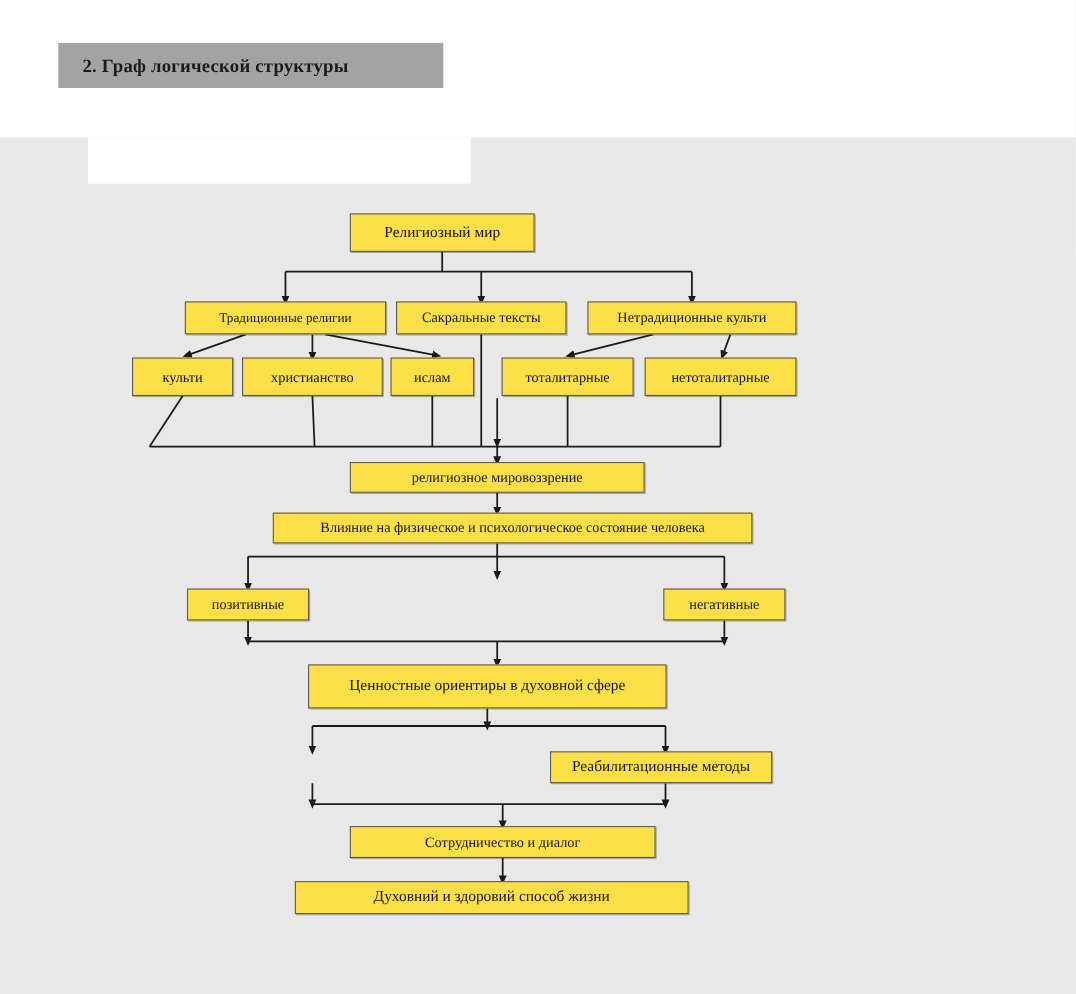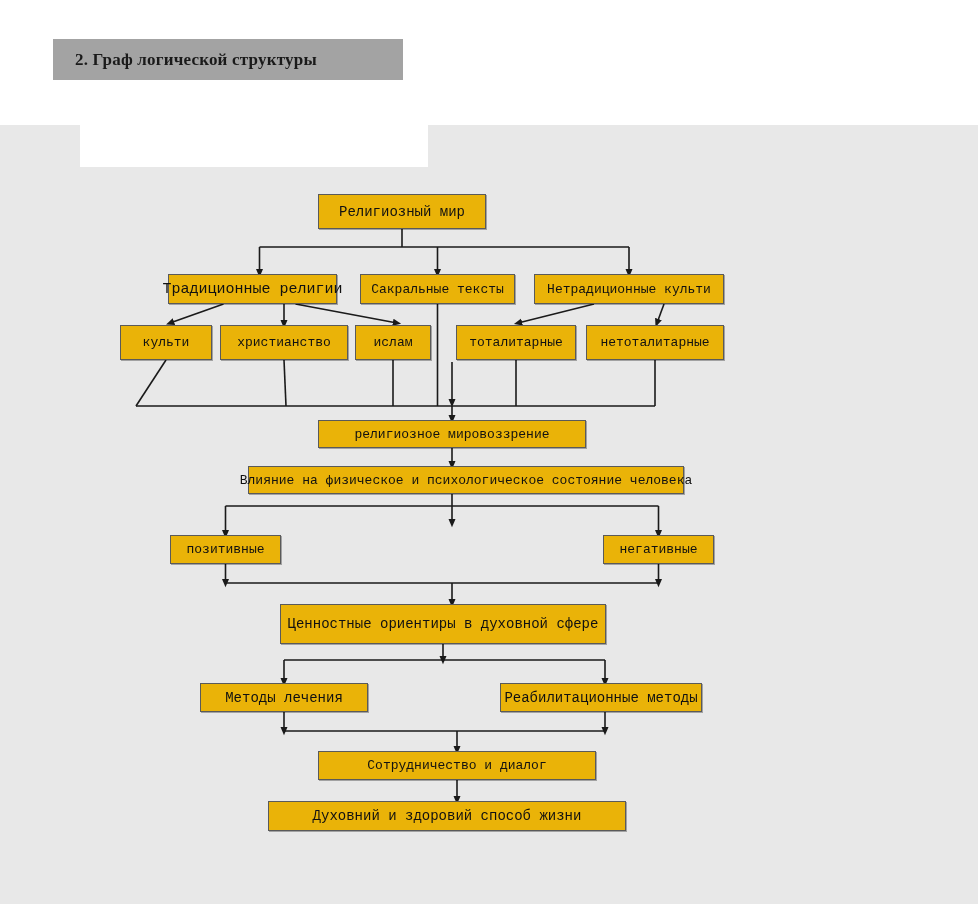--- a/index.html
+++ b/index.html
@@ -29,26 +29,26 @@
   }
   .white-patch{
     position:absolute;left:80px;top:125px;width:348px;height:42px;
     background:#ffffff;
   }
 
   
   #diagram{position:absolute;left:0;top:0;width:978px;height:904px;}
   .node{
     position:absolute;
-    background:#eab308;
+    background:#fde047;
     border:1px solid #5a5a5a;
     box-shadow:1px 1px 0 rgba(0,0,0,.30);
     display:flex;align-items:center;justify-content:center;
     box-sizing:border-box;
-    font-family:Liberation Mono, monospace;
+    font-family:Liberation Serif, serif;
     color:#111111;
     white-space:nowrap;
     z-index:3;
   }
   .edges{position:absolute;left:0;top:0;width:978px;height:904px;z-index:2;pointer-events:none;}
 </style>
 </head>
 <body>
 
 <div id="root">
@@ -105,21 +105,21 @@
         <path d="M284,731 L605,731"></path>
         <path d="M457,731 L457,750" marker-end="url(#arrow)"></path>
         <path d="M457,780 L457,800" marker-end="url(#arrow)"></path>
       </g>
   </svg>
 
   <div id="diagram">
       <div class="node" style="left: 318px; top: 194px; width: 168px; height: 35px; font-size: 14px;">
         <span>Религиозный мир</span>
       </div>
-      <div class="node" style="left: 168px; top: 274px; width: 169px; height: 30px; font-size: 15px;">
+      <div class="node" style="left: 168px; top: 274px; width: 183px; height: 30px; font-size: 12px;">
         <span>Традиционные религии</span>
       </div>
       <div class="node" style="left: 534px; top: 274px; width: 190px; height: 30px; font-size: 13px;">
         <span>Нетрадиционные культи</span>
       </div>
       <div class="node" style="left: 360px; top: 274px; width: 155px; height: 30px; font-size: 13px;">
         <span>Сакральные  тексты</span>
       </div>
       <div class="node" style="left: 120px; top: 325px; width: 92px; height: 35px; font-size: 13px;">
         <span>культи</span>
@@ -144,23 +144,20 @@
       </div>
       <div class="node" style="left: 170px; top: 535px; width: 111px; height: 29px; font-size: 13px;">
         <span>позитивные</span>
       </div>
       <div class="node" style="left: 603px; top: 535px; width: 111px; height: 29px; font-size: 13px;">
         <span>негативные</span>
       </div>
       <div class="node" style="left: 280px; top: 604px; width: 326px; height: 40px; font-size: 14px;">
         <span>Ценностные ориентиры в духовной сфере</span>
       </div>
-      <div class="node" style="left: 200px; top: 683px; width: 168px; height: 29px; font-size: 14px;">
-        <span>Методы лечения</span>
-      </div>
       <div class="node" style="left: 500px; top: 683px; width: 202px; height: 29px; font-size: 14px;">
         <span>Реабилитационные методы</span>
       </div>
       <div class="node" style="left: 318px; top: 751px; width: 278px; height: 29px; font-size: 13px;">
         <span>Сотрудничество и диалог</span>
       </div>
       <div class="node" style="left: 268px; top: 801px; width: 358px; height: 30px; font-size: 14px;">
         <span>Духовний и здоровий способ жизни</span>
       </div>
     </div>

